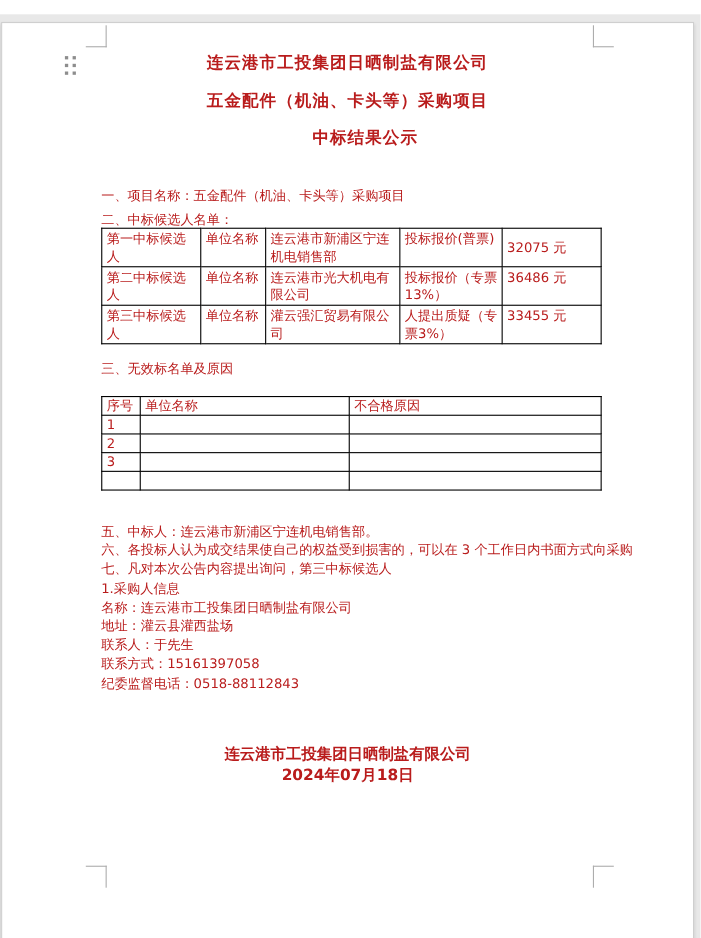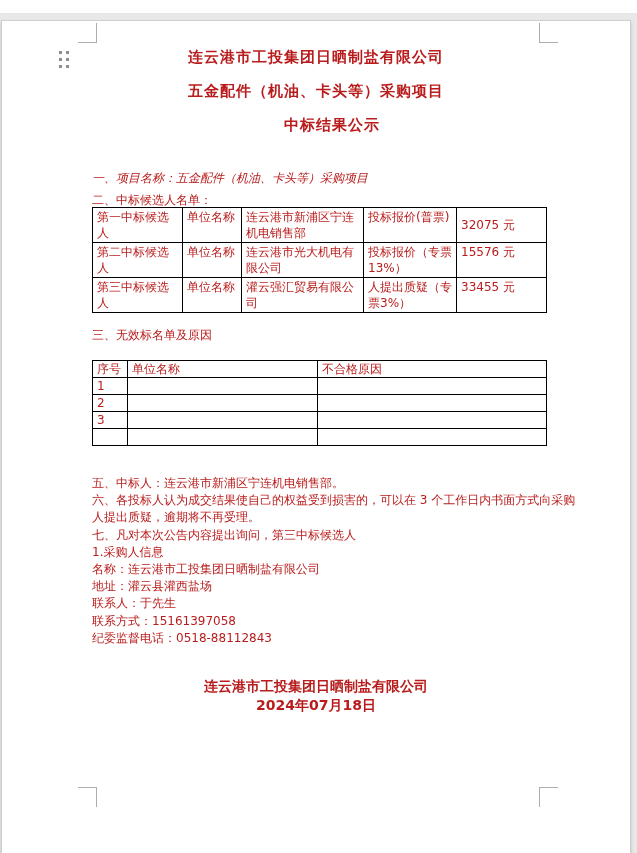--- a/index.html
+++ b/index.html
@@ -51,21 +51,21 @@
   .t2 { top: 70px; }
   .t3 { top: 104px; padding-left: 16px; }
 
   .sect {
     position: absolute;
     left: 92px;
     font-size: 12px;
     line-height: 14px;
     white-space: nowrap;
   }
-  .s1 { top: 158px; font-style: italic; }
+  .s1 { top: 158px; }
   .s2 { top: 180px; text-align: center; }
   .s3 { top: 315px; }
 
   table { border-collapse: collapse; table-layout: fixed; position: absolute; background: #fff; }
   td {
     border: 1px solid #000;
     font-size: 12px;
     line-height: 16px;
     padding: 1px 4px;
     vertical-align: top;
@@ -140,21 +140,21 @@
         <td>单位名称</td>
         <td>连云港市新浦区宁连机电销售部</td>
         <td>投标报价(普票)</td>
         <td class="vmid">32075 元</td>
       </tr>
       <tr class="r2">
         <td>第二中标候选人</td>
         <td>单位名称</td>
         <td>连云港市光大机电有限公司</td>
         <td>投标报价（专票13%）</td>
-        <td>15576 元</td>
+        <td>36486 元</td>
       </tr>
       <tr class="r3">
         <td>第三中标候选人</td>
         <td>单位名称</td>
         <td>灌云强汇贸易有限公司</td>
         <td>人提出质疑（专票3%）</td>
         <td>33455 元</td>
       </tr>
     </tbody>
   </table>
@@ -192,21 +192,20 @@
         <td></td>
         <td></td>
         <td></td>
       </tr>
     </tbody>
   </table>
 
   <div class="body-lines">
     <div>五、中标人：连云港市新浦区宁连机电销售部。</div>
     <div>六、各投标人认为成交结果使自己的权益受到损害的，可以在 3 个工作日内书面方式向采购</div>
-    <div>人提出质疑，逾期将不再受理。</div>
     <div>七、凡对本次公告内容提出询问，第三中标候选人</div>
     <div>1.采购人信息</div>
     <div>名称：连云港市工投集团日晒制盐有限公司</div>
     <div>地址：灌云县灌西盐场</div>
     <div>联系人：于先生</div>
     <div>联系方式：15161397058</div>
     <div>纪委监督电话：0518-88112843</div>
   </div>
 
   <div class="footer">

